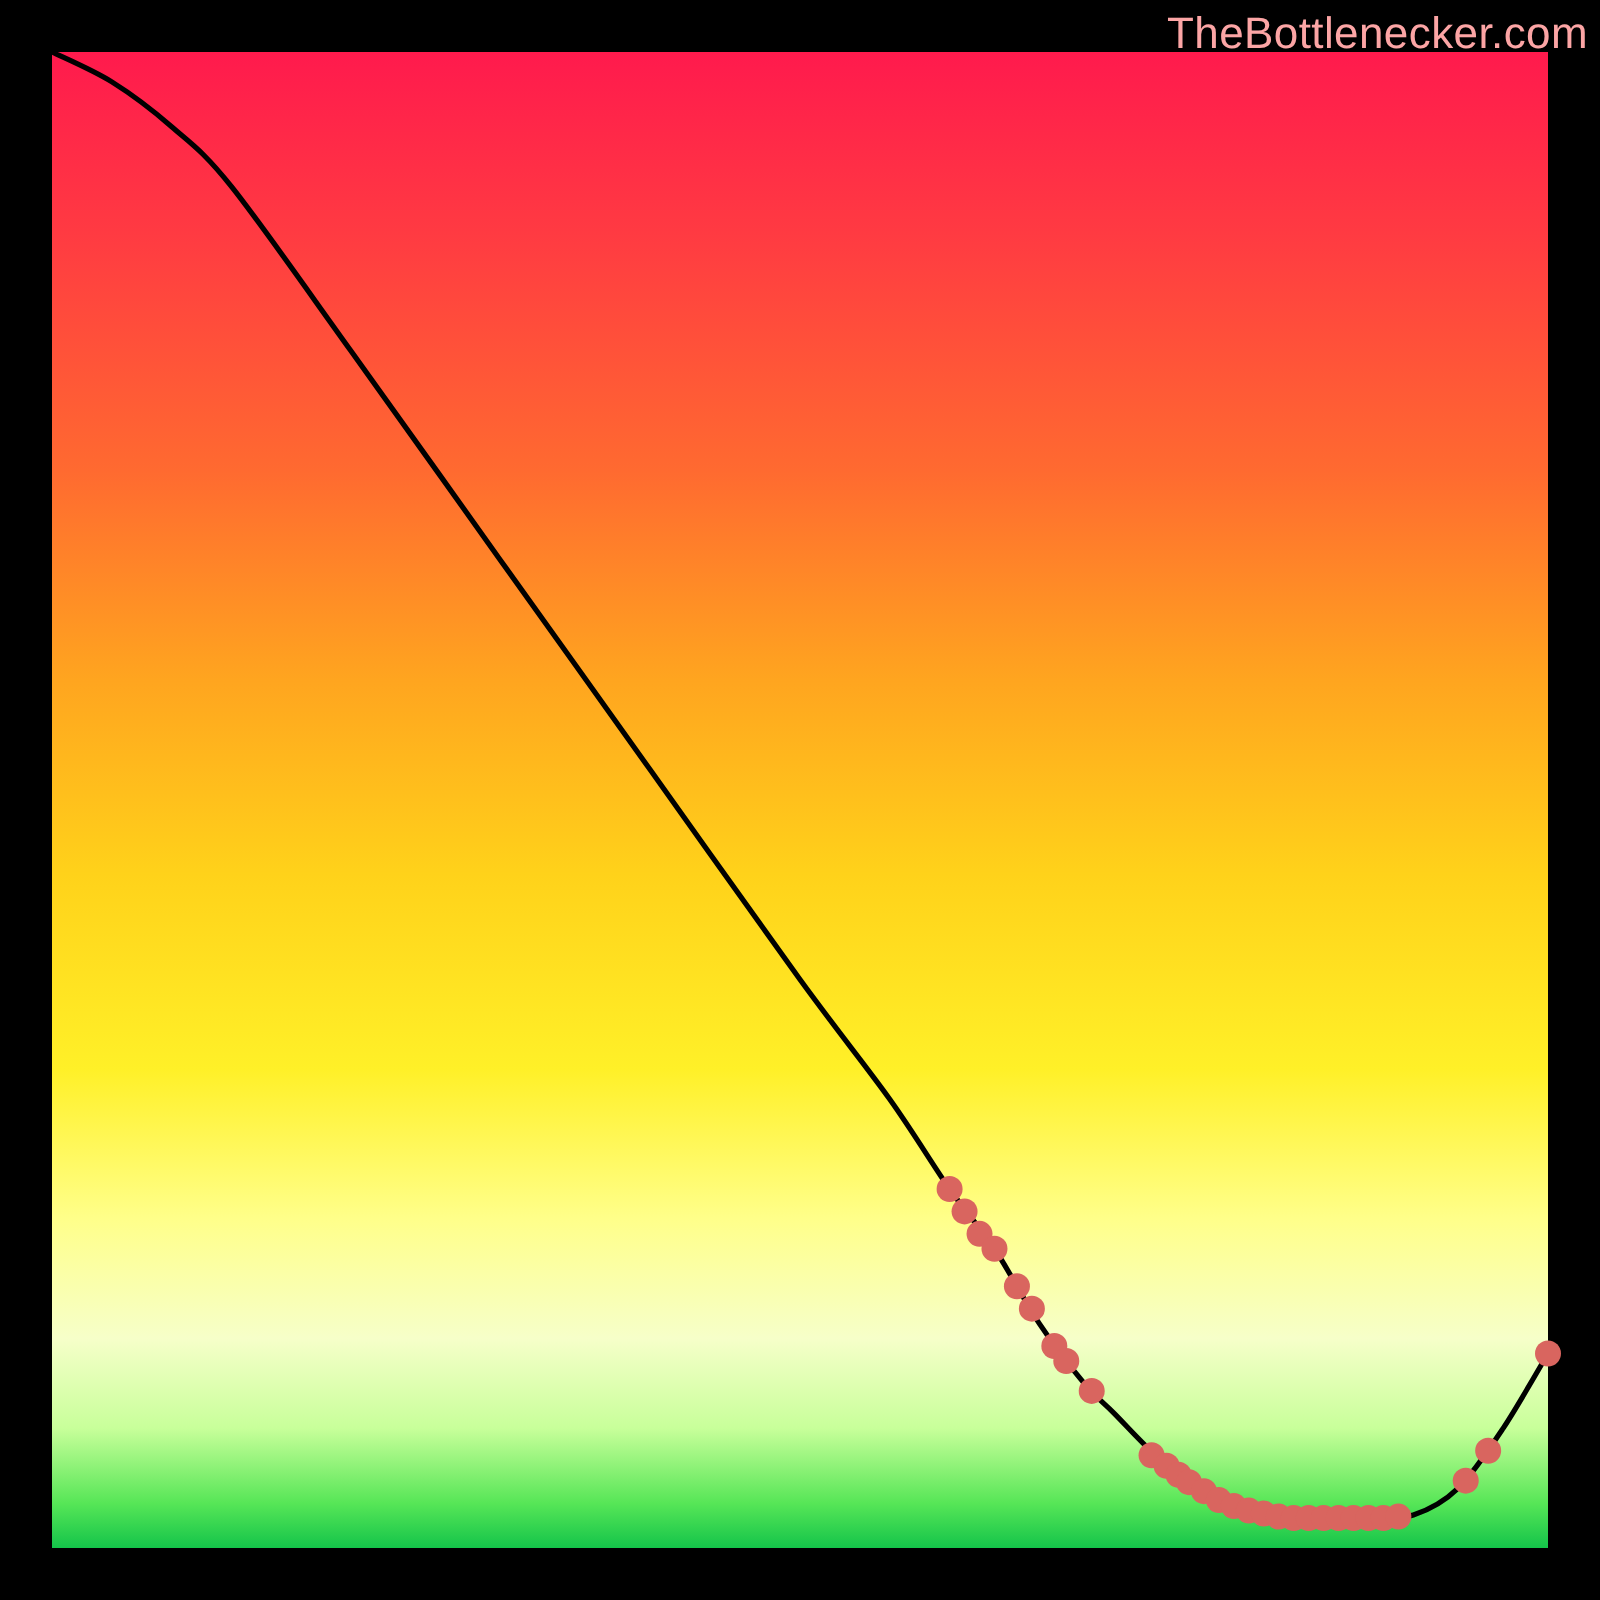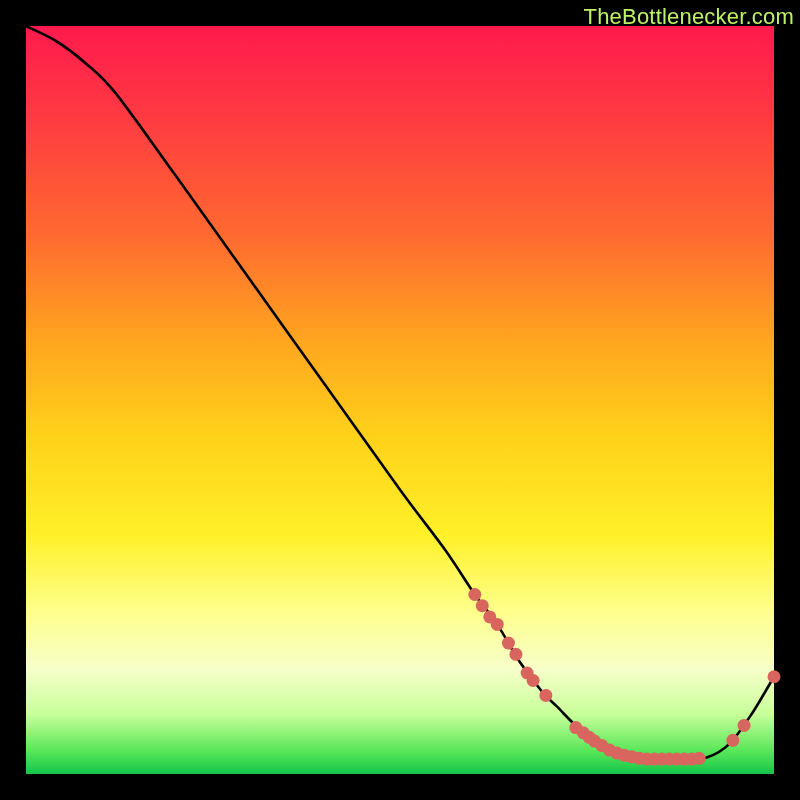--- a/index.html
+++ b/index.html
@@ -34,21 +34,21 @@
       #ffff8a 78%,
       #f6ffc9 86%,
       #c8ff9a 92%,
       #57e657 97%,
       #14c44a 100%);
   }
   .watermark {
     position: absolute;
     top: 4px;
     right: 6px;
-    color: #bef264;
+    color: #fca5a5;
     font-size: 22px;
     letter-spacing: 0.2px;
     pointer-events: none;
     user-select: none;
   }
   svg.curve {
     position: absolute;
     left: 0;
     top: 0;
     width: 748px;

